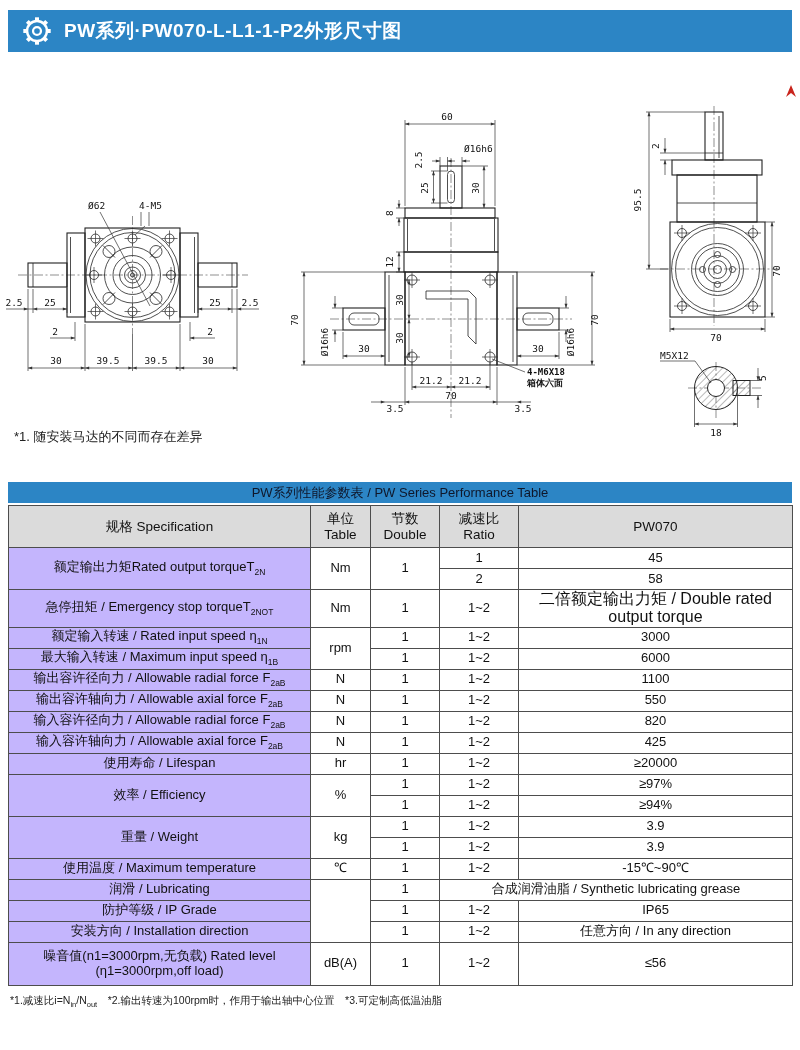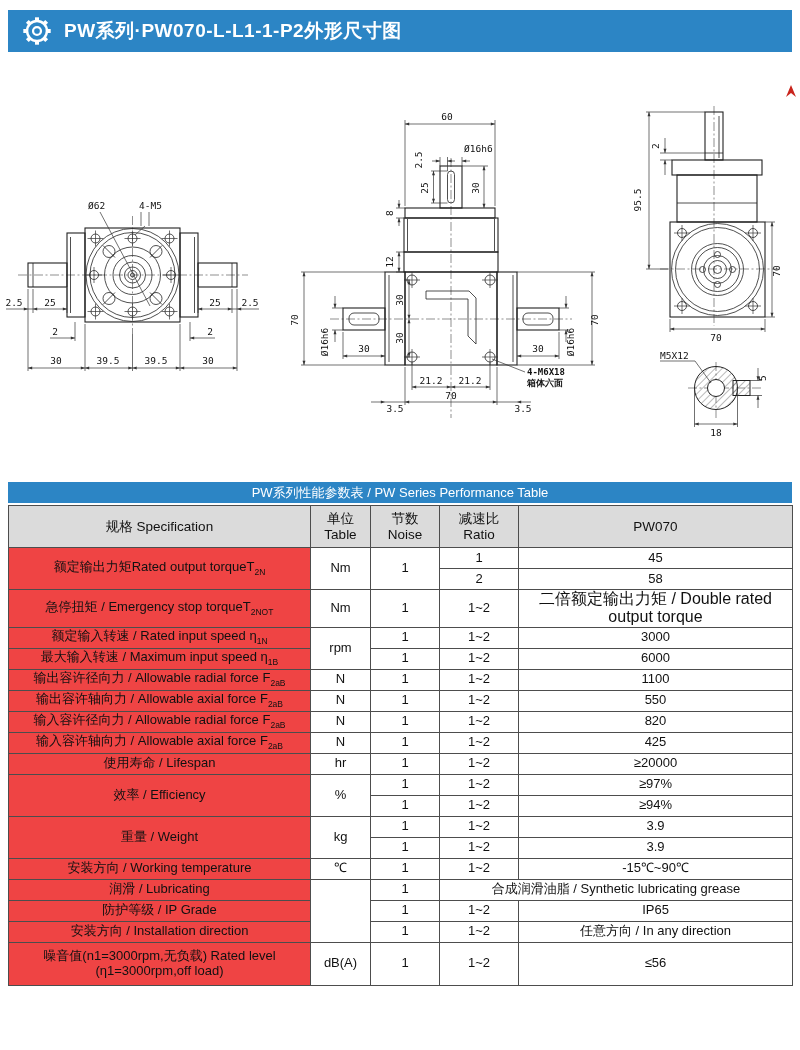--- a/index.html
+++ b/index.html
@@ -4,24 +4,24 @@
 <style>
 *{box-sizing:border-box}
 body{margin:0;background:#fff;font-family:"Liberation Sans",sans-serif}
 .page{position:relative;width:800px;height:1050px;background:#fff;overflow:hidden}
 .topbar{position:absolute;left:8px;top:10px;width:784px;height:42px;background:#2c85c5;display:flex;align-items:center;gap:10px;padding:0 12px;color:#fff}
 .topbar .title{font-size:19px;font-weight:bold;letter-spacing:.5px}
 .red-mark{position:absolute;right:3px;top:84px}
 .drawings{position:absolute;left:0;top:100px;width:800px;height:360px}
 .note{position:absolute;left:14px;top:428px;font-size:13px;color:#222}
 .twrap{position:absolute;left:8px;top:482px;width:784px}
-.ttitle{height:21px;background:#2c85c5;color:#ffffff;font-size:13px;display:flex;align-items:center;justify-content:center;margin-bottom:2px}
+.ttitle{height:21px;background:#2c85c5;color:#0f172a;font-size:13px;display:flex;align-items:center;justify-content:center;margin-bottom:2px}
 table{border-collapse:collapse;width:784px;table-layout:fixed;font-size:13px;color:#111}
 td{border:1px solid #4d4d4d;text-align:center;vertical-align:middle;padding:0 2px;height:21px;line-height:1.15;overflow:hidden}
-td.spec{background:#ef4444}
+td.spec{background:#c4b5fd}
 tr.hdr td{background:#dbdbdb;height:42px;font-size:13.5px}
 td.small{font-size:16px}
 sub{font-size:8.5px}
 .fnote{position:absolute;left:10px;top:994px;font-size:10.5px;color:#222}
 .fnote sub{font-size:7.5px}
 svg text.dt{font-family:"DejaVu Sans Mono",monospace;font-size:9.5px;fill:#111}
 svg text.dtb{font-family:"DejaVu Sans Mono",monospace;font-size:9px;fill:#111;font-weight:bold}
 svg .ln{stroke:#222;stroke-width:1.1;fill:none}
 svg .tn{stroke:#222;stroke-width:0.8;fill:none}
 svg .dim{stroke:#333;stroke-width:0.7;fill:none}
@@ -307,36 +307,37 @@
       <path class="dim" d="M750,280.5 H762 M750,295.5 H762"></path>
       <line class="dim" x1="758" y1="268" x2="758" y2="280.5" marker-end="url(#ar)"></line>
       <line class="dim" x1="758" y1="308" x2="758" y2="295.5" marker-end="url(#ar)"></line>
       <text class="dt" transform="rotate(-90 766 278)" x="766" y="278" text-anchor="middle">5</text>
       <path class="dim" d="M694.5,288 V327 M737.5,288 V327"></path>
       <line class="dim" x1="694.5" y1="324" x2="737.5" y2="324" marker-start="url(#ar)" marker-end="url(#ar)"></line>
       <text class="dt" x="716" y="336" text-anchor="middle">18</text>
     </g>
   </svg>
 
+  <div class="note">*1. 随安装马达的不同而存在差异</div>
 
   <div class="twrap">
     <div class="ttitle">PW系列性能参数表 / PW Series Performance Table</div>
     <table>
       <colgroup>
           <col style="width:302px">
           <col style="width:60px">
           <col style="width:69px">
           <col style="width:79px">
           <col style="width:274px">
         </colgroup>
       <tbody>
           <tr class="hdr">
         <td>规格 Specification</td>
         <td>单位 Table</td>
-        <td>节数 Noise</td>
+        <td>节数 Double</td>
         <td>减速比 Ratio</td>
         <td>PW070</td>
       </tr>
       <tr>
         <td class="spec" rowspan="2"><span>额定输出力矩Rated output torqueT</span><sub>2N</sub></td>
         <td rowspan="2">Nm</td>
         <td rowspan="2">1</td>
         <td>1</td>
         <td>45</td>
       </tr>
@@ -417,21 +418,21 @@
         <td>1</td>
         <td>1~2</td>
         <td>3.9</td>
       </tr>
       <tr>
         <td>1</td>
         <td>1~2</td>
         <td>3.9</td>
       </tr>
       <tr>
-        <td class="spec">安装方向 / Working temperature</td>
+        <td class="spec">使用温度 / Maximum temperature</td>
         <td>℃</td>
         <td>1</td>
         <td>1~2</td>
         <td>-15℃~90℃</td>
       </tr>
       <tr>
         <td class="spec">润滑 / Lubricating</td>
         <td rowspan="3"></td>
         <td>1</td>
         <td colspan="2">合成润滑油脂 / Synthetic lubricating grease</td>
@@ -455,14 +456,17 @@
         </td>
         <td>dB(A)</td>
         <td>1</td>
         <td>1~2</td>
         <td>≤56</td>
       </tr>
     </tbody>
       </table>
   </div>
 
+  <div class="fnote">
+    <span>*1.减速比i=N</span><sub>in</sub><span>/N</span><sub>out</sub><span>　*2.输出转速为100rpm时，作用于输出轴中心位置　*3.可定制高低温油脂</span>
+  </div>
 
 </div>
 
 </body></html>

